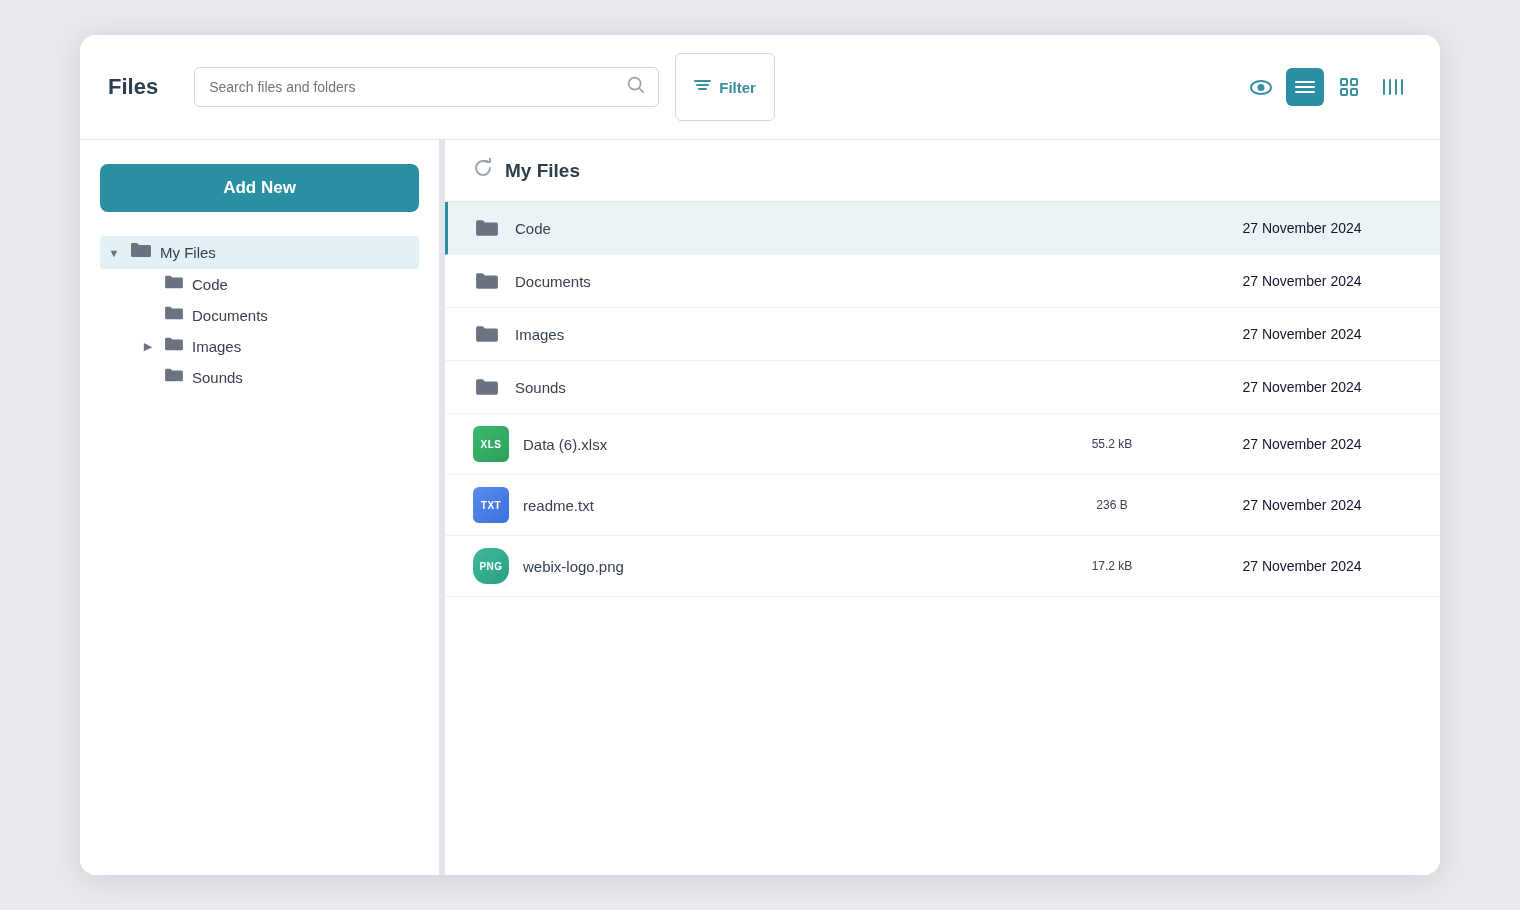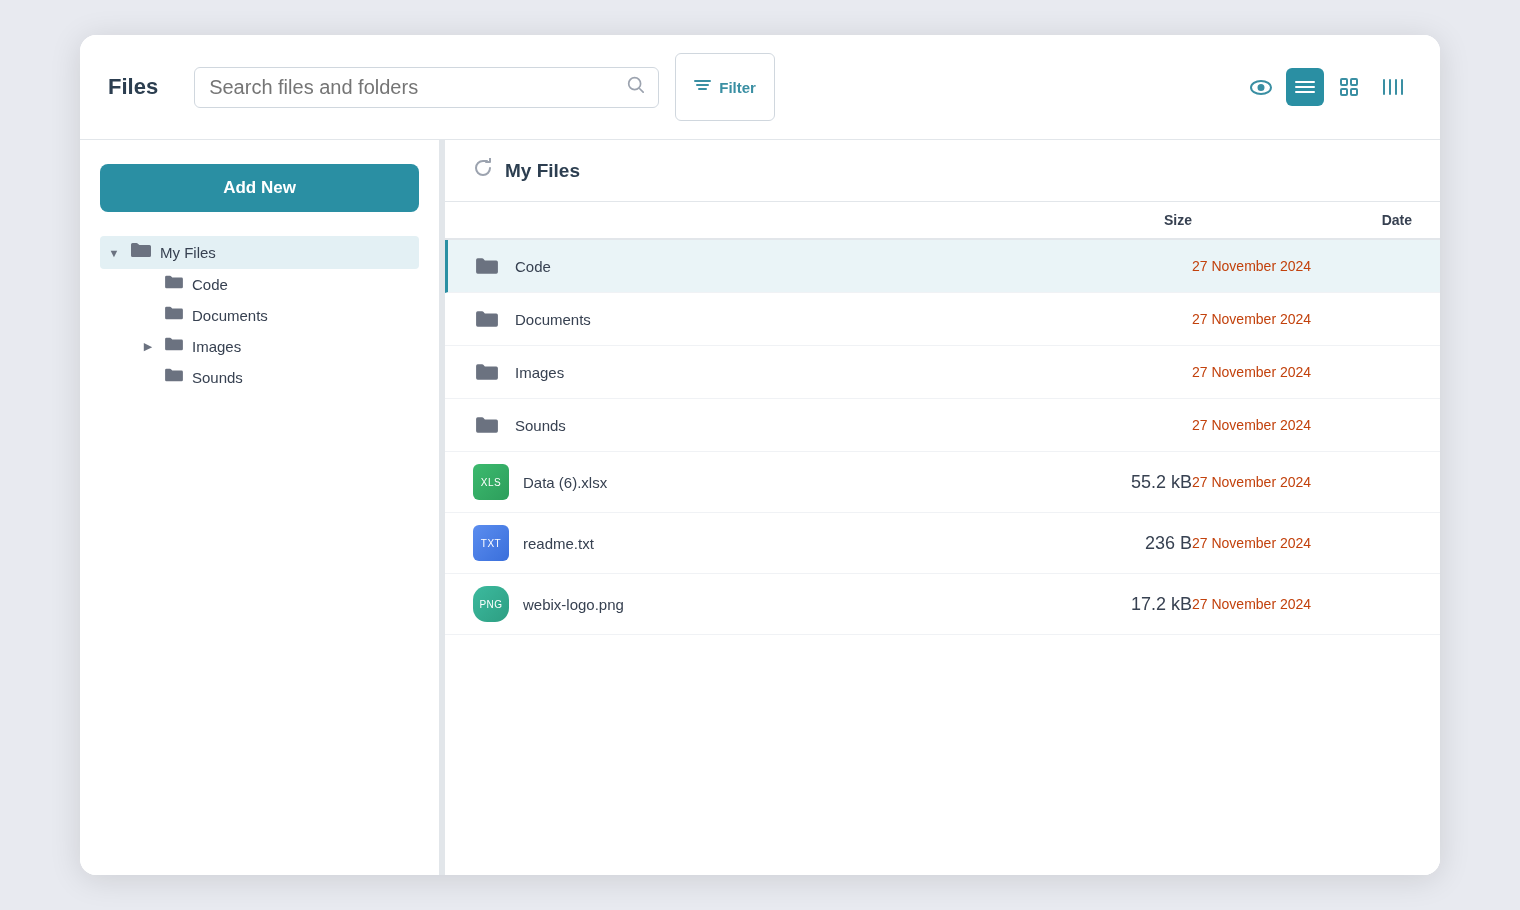--- a/index.html
+++ b/index.html
@@ -43,21 +43,21 @@
       border-radius: 6px;
       padding: 8px 14px;
       flex: 1;
       max-width: 480px;
       background: #fff;
       gap: 10px;
     }
     .search-box input {
       border: none;
       outline: none;
-      font-size: 20px;
+      font-size: 14px;
       color: #0369a1;
       flex: 1;
       background: transparent;
     }
     .search-icon {
       color: #9ca3af;
       font-size: 17px;
     }
     .filter-btn {
       display: flex;
@@ -253,36 +253,36 @@
       color: #6b7280;
     }
     .file-badge {
       width: 36px;
       height: 36px;
       border-radius: 6px;
       display: flex;
       align-items: center;
       justify-content: center;
       font-size: 10px;
-      font-weight: 400;
+      font-weight: 700;
       color: #fff;
       letter-spacing: 0.5px;
     }
     .badge-xls { background: linear-gradient(135deg, #3cba6e, #2d9e5c); }
     .badge-txt { background: linear-gradient(135deg, #5b8def, #3a6fdb); }
     .badge-png { background: linear-gradient(135deg, #3cba9e, #2d9e82); border-radius: 14px; }
     .size-cell {
-      font-size: 18px;
+      font-size: 12px;
       color: #374151;
-      text-align: right;
+      text-align: center;
     }
     .date-cell {
       font-size: 14px;
-      color: #c2410c;
-      text-align: left;
+      color: #0f172a;
+      text-align: center;
     }
     
     .resize-handle {
       width: 5px;
       background: #e2e6ea;
       cursor: col-resize;
     }
   </style>
 </head>
 <body>
@@ -408,25 +408,20 @@
       <div class="main-header">
         <span class="refresh-icon">
           <svg width="20" height="20" viewBox="0 0 20 20" fill="none" stroke="#9ca3af" stroke-width="2" stroke-linecap="round" stroke-linejoin="round">
             <path d="M17 10A7 7 0 1 1 10 3h4m3-3v4h-4"></path>
           </svg>
         </span>
         <span class="main-title">My Files</span>
       </div>
 
       <div class="file-table">
-        <div class="table-header">
-          <div class="table-header-cell"></div>
-          <div class="table-header-cell right">Size</div>
-          <div class="table-header-cell right">Date</div>
-        </div>
 
         <div class="table-row selected">
           <div class="file-name-cell">
             <span class="folder-icon-cell">
               <svg width="24" height="20" viewBox="0 0 22 18" fill="#6b7280">
                 <path d="M1 3.5A1.5 1.5 0 0 1 2.5 2h4.086a1.5 1.5 0 0 1 1.06.44l1.415 1.414A1.5 1.5 0 0 0 10.121 4H19.5A1.5 1.5 0 0 1 21 5.5v9A1.5 1.5 0 0 1 19.5 16h-17A1.5 1.5 0 0 1 1 14.5v-11z"></path>
               </svg>
             </span>
             <span>Code</span>
           </div>

